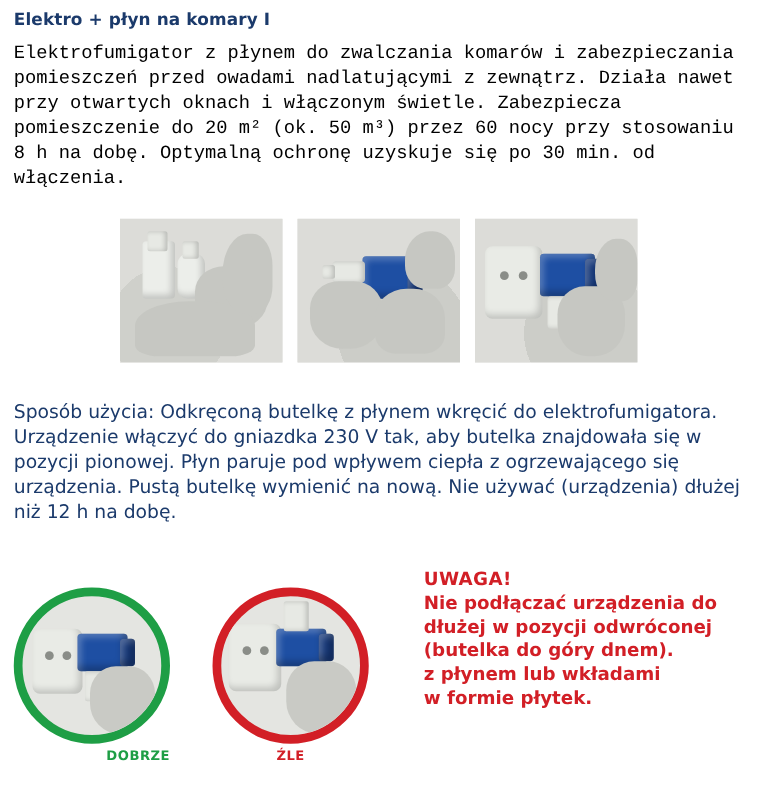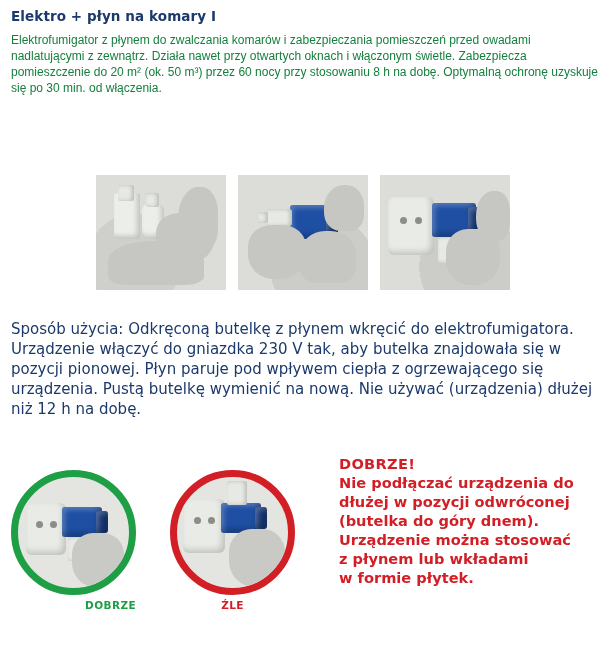--- a/index.html
+++ b/index.html
@@ -15,22 +15,22 @@
   .page { position:relative; width:608px; height:646px; }
 
   .title {
     position:absolute; left:11px; top:8px;
     font-size:13.5px; font-weight:bold; color:#1b3a6b;
     letter-spacing:0.1px;
   }
 
   .intro {
     position:absolute; left:11px; top:33px; width:588px;
-    font-size:12px; line-height:1.33; color:#15803d;
-    font-family:Liberation Sans, sans-serif;
+    font-size:15px; line-height:1.33; color:#000000;
+    font-family:Liberation Mono, monospace;
   }
   .intro p { margin:0; }
 
   
   .photo-row {
     position:absolute; left:96px; top:175px;
     width:416px; height:115px;
     display:flex; gap:12px;
   }
   .photo {
@@ -177,22 +177,21 @@
       </div>
       <div class="dev-blue" style="left:44px; top:26px; width:40px; height:30px;"></div>
       <div class="dev-blue dark" style="left:78px; top:30px; width:12px; height:22px;"></div>
       <div class="bottle" style="left:50px; top:4px; width:20px; height:24px;"></div>
       <div class="fingers" style="left:52px; top:52px; width:56px; height:58px; background:#c9cac5;"></div>
     </div>
     <div class="circle-label bad">ŹLE</div>
   </div>
 
   <div class="warning">
-    <p class="head">DOBRZE!</p>
+    <p class="head">UWAGA!</p>
     <p>Nie podłączać urządzenia do</p>
     <p>dłużej w pozycji odwróconej</p>
     <p>(butelka do góry dnem).</p>
-    <p>Urządzenie można stosować</p>
     <p>z płynem lub wkładami</p>
     <p>w formie płytek.</p>
   </div>
 
 </div>
 
 </body></html>

